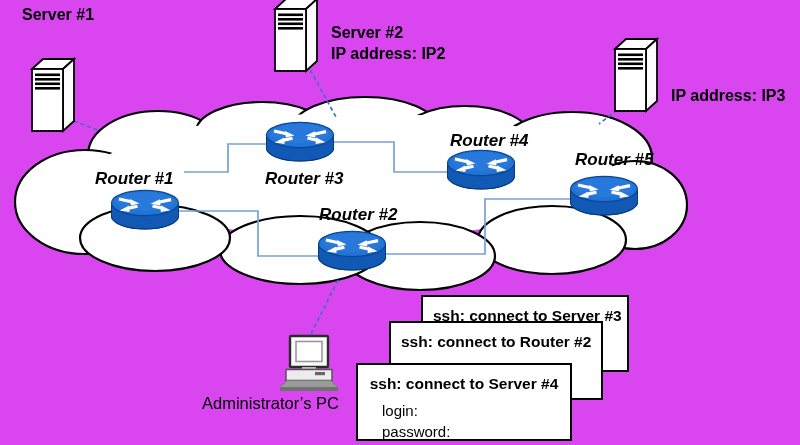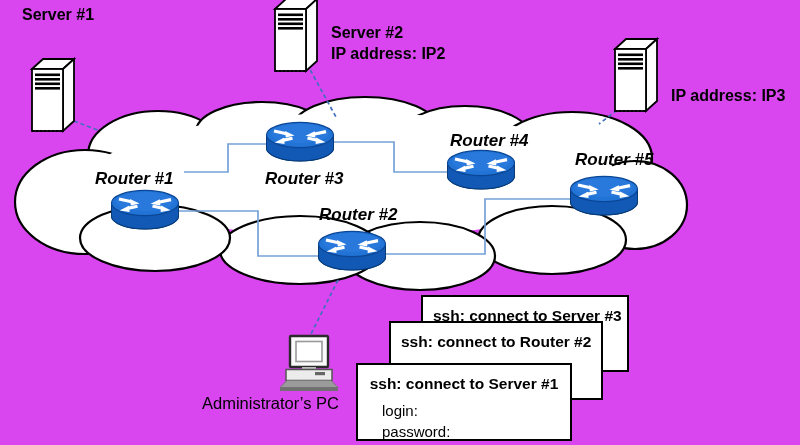--- a/index.html
+++ b/index.html
@@ -117,18 +117,18 @@
 
   <div class="pclbl" style="left:202px;top:393px;">Administrator’s PC</div>
 
   <div class="ssh" style="left:421px;top:295px;width:208px;height:77px;">
     <div class="t">ssh: connect to Server #3</div>
   </div>
   <div class="ssh" style="left:389px;top:321px;width:214px;height:79px;">
     <div class="t">ssh: connect to Router #2</div>
   </div>
   <div class="ssh" style="left:356px;top:363px;width:216px;height:78px;">
-    <div class="t">ssh: connect to Server #1</div>
+    <div class="t">ssh: connect to Server #4</div>
     <div class="p first">login:</div>
     <div class="p">password:</div>
   </div>
 
 </div>
 
 </body></html>

